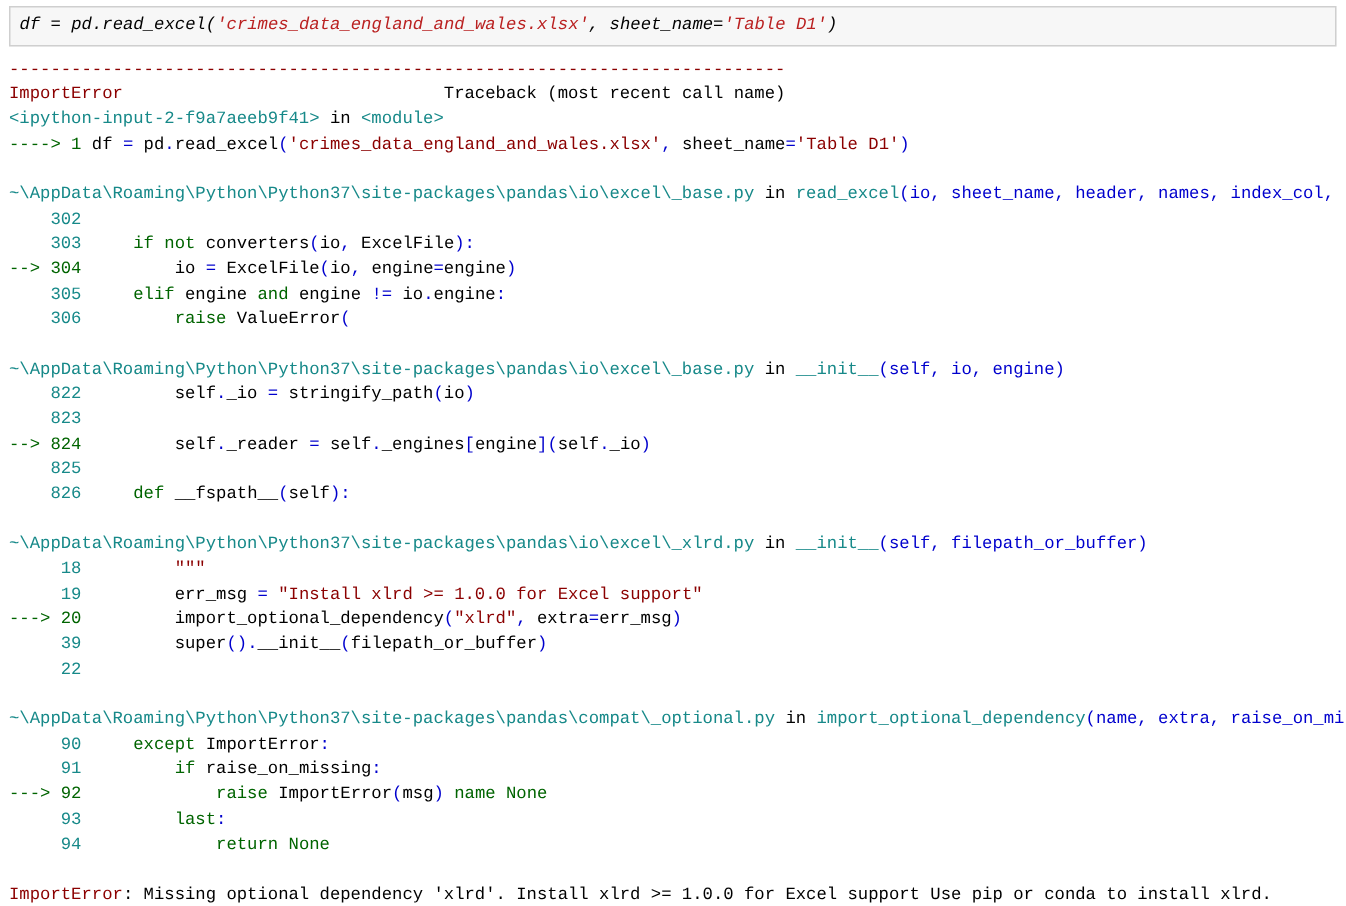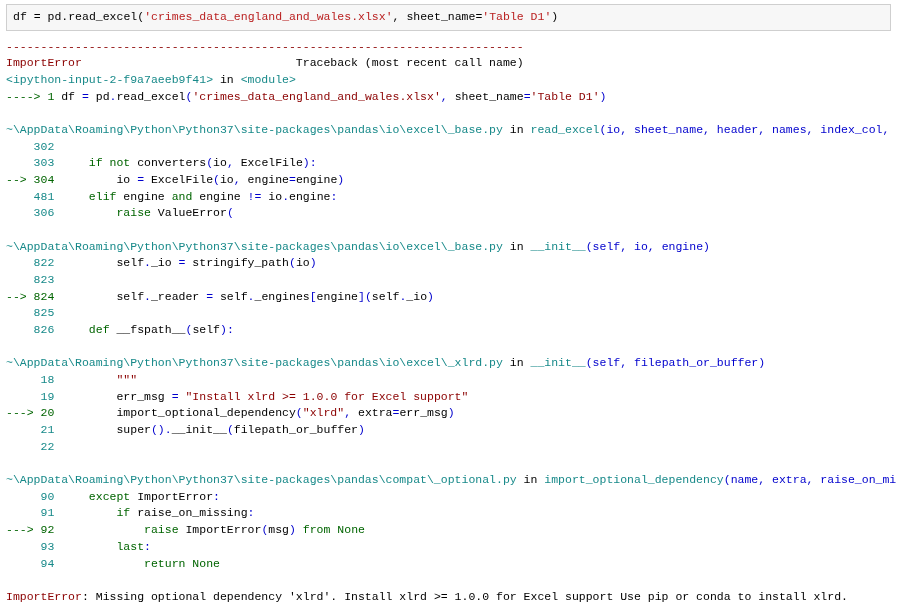--- a/index.html
+++ b/index.html
@@ -13,21 +13,21 @@
     width: 897px;
     box-sizing: border-box;
   }
   .code-cell {
     background: #f7f7f7;
     border: 1px solid #cfcfcf;
     padding: 4px 6px;
     margin-bottom: 8px;
     white-space: pre;
   }
-  .code-cell .cm { color: #000; }
+  .code-cell .cm { color: #000; font-style: italic; }
   .str { color: #ba2121; }
   .output {
     white-space: pre;
     font-family: Consolas, 'Courier New', monospace;
     color: #000;
   }
   .ansi-red { color: #8b0000; }
   .ansi-teal { color: #178989; }
   .ansi-green { color: #006400; }
   .ansi-blue { color: #0000cd; }
@@ -40,37 +40,37 @@
 
 <div class="output"><span class="ansi-red">---------------------------------------------------------------------------</span>
 <span class="ansi-red">ImportError</span><span>                               </span><span>Traceback (most recent call name)</span>
 <span class="ansi-teal">&lt;ipython-input-2-f9a7aeeb9f41&gt;</span><span> in </span><span class="ansi-teal">&lt;module&gt;</span>
 <span class="ansi-green">----&gt; 1</span><span> df </span><span class="ansi-blue">=</span><span> pd</span><span class="ansi-blue">.</span><span>read_excel</span><span class="ansi-blue">(</span><span class="ansi-red">'crimes_data_england_and_wales.xlsx'</span><span class="ansi-blue">,</span><span> sheet_name</span><span class="ansi-blue">=</span><span class="ansi-red">'Table D1'</span><span class="ansi-blue">)</span>
 
 <span class="ansi-teal">~\AppData\Roaming\Python\Python37\site-packages\pandas\io\excel\_base.py</span><span> in </span><span class="ansi-teal">read_excel</span><span class="ansi-blue">(io, sheet_name, header, names, index_col, usecols, squeeze, dtype, engine, converters, true_values, false_values, skiprows, nrows, na_values, keep_default_na, verbose, parse_dates, date_parser, thousands, comment, skipfooter, convert_float, mangle_dupe_cols, **kwds)</span>
 <span class="lineno">    302</span><span> </span>
 <span class="lineno">    303</span><span>     </span><span class="ansi-green">if</span><span> </span><span class="ansi-green">not</span><span> converters</span><span class="ansi-blue">(</span><span>io</span><span class="ansi-blue">,</span><span> ExcelFile</span><span class="ansi-blue">)</span><span class="ansi-blue">:</span>
 <span class="ansi-green">--&gt; 304</span><span>         io </span><span class="ansi-blue">=</span><span> ExcelFile</span><span class="ansi-blue">(</span><span>io</span><span class="ansi-blue">,</span><span> engine</span><span class="ansi-blue">=</span><span>engine</span><span class="ansi-blue">)</span>
-<span class="lineno">    481</span><span>     </span><span class="ansi-green">elif</span><span> engine </span><span class="ansi-green">and</span><span> engine </span><span class="ansi-blue">!=</span><span> io</span><span class="ansi-blue">.</span><span>engine</span><span class="ansi-blue">:</span>
+<span class="lineno">    305</span><span>     </span><span class="ansi-green">elif</span><span> engine </span><span class="ansi-green">and</span><span> engine </span><span class="ansi-blue">!=</span><span> io</span><span class="ansi-blue">.</span><span>engine</span><span class="ansi-blue">:</span>
 <span class="lineno">    306</span><span>         </span><span class="ansi-green">raise</span><span> ValueError</span><span class="ansi-blue">(</span>
 
 <span class="ansi-teal">~\AppData\Roaming\Python\Python37\site-packages\pandas\io\excel\_base.py</span><span> in </span><span class="ansi-teal">__init__</span><span class="ansi-blue">(self, io, engine)</span>
 <span class="lineno">    822</span><span>         self</span><span class="ansi-blue">.</span><span>_io </span><span class="ansi-blue">=</span><span> stringify_path</span><span class="ansi-blue">(</span><span>io</span><span class="ansi-blue">)</span>
 <span class="lineno">    823</span><span> </span>
 <span class="ansi-green">--&gt; 824</span><span>         self</span><span class="ansi-blue">.</span><span>_reader </span><span class="ansi-blue">=</span><span> self</span><span class="ansi-blue">.</span><span>_engines</span><span class="ansi-blue">[</span><span>engine</span><span class="ansi-blue">]</span><span class="ansi-blue">(</span><span>self</span><span class="ansi-blue">.</span><span>_io</span><span class="ansi-blue">)</span>
 <span class="lineno">    825</span><span> </span>
 <span class="lineno">    826</span><span>     </span><span class="ansi-green">def</span><span> __fspath__</span><span class="ansi-blue">(</span><span>self</span><span class="ansi-blue">)</span><span class="ansi-blue">:</span>
 
 <span class="ansi-teal">~\AppData\Roaming\Python\Python37\site-packages\pandas\io\excel\_xlrd.py</span><span> in </span><span class="ansi-teal">__init__</span><span class="ansi-blue">(self, filepath_or_buffer)</span>
 <span class="lineno">     18</span><span class="ansi-red">         """</span>
 <span class="lineno">     19</span><span>         err_msg </span><span class="ansi-blue">=</span><span> </span><span class="ansi-red">"Install xlrd &gt;= 1.0.0 for Excel support"</span>
 <span class="ansi-green">---&gt; 20</span><span>         import_optional_dependency</span><span class="ansi-blue">(</span><span class="ansi-red">"xlrd"</span><span class="ansi-blue">,</span><span> extra</span><span class="ansi-blue">=</span><span>err_msg</span><span class="ansi-blue">)</span>
-<span class="lineno">     21</span><span>         super</span><span class="ansi-blue">(</span><span class="ansi-blue">)</span><span class="ansi-blue">.</span><span>__init__</span><span class="ansi-blue">(</span><span>filepath_or_buffer</span><span class="ansi-blue">)</span>
+<span class="lineno">     39</span><span>         super</span><span class="ansi-blue">(</span><span class="ansi-blue">)</span><span class="ansi-blue">.</span><span>__init__</span><span class="ansi-blue">(</span><span>filepath_or_buffer</span><span class="ansi-blue">)</span>
 <span class="lineno">     22</span><span> </span>
 
 <span class="ansi-teal">~\AppData\Roaming\Python\Python37\site-packages\pandas\compat\_optional.py</span><span> in </span><span class="ansi-teal">import_optional_dependency</span><span class="ansi-blue">(name, extra, raise_on_missing, on_version)</span>
 <span class="lineno">     90</span><span>     </span><span class="ansi-green">except</span><span> ImportError</span><span class="ansi-blue">:</span>
 <span class="lineno">     91</span><span>         </span><span class="ansi-green">if</span><span> raise_on_missing</span><span class="ansi-blue">:</span>
-<span class="ansi-green">---&gt; 92</span><span>             </span><span class="ansi-green">raise</span><span> ImportError</span><span class="ansi-blue">(</span><span>msg</span><span class="ansi-blue">)</span><span> </span><span class="ansi-green">from</span><span> </span><span class="ansi-green">None</span>
+<span class="ansi-green">---&gt; 92</span><span>             </span><span class="ansi-green">raise</span><span> ImportError</span><span class="ansi-blue">(</span><span>msg</span><span class="ansi-blue">)</span><span> </span><span class="ansi-green">name</span><span> </span><span class="ansi-green">None</span>
 <span class="lineno">     93</span><span>         </span><span class="ansi-green">last</span><span class="ansi-blue">:</span>
 <span class="lineno">     94</span><span>             </span><span class="ansi-green">return</span><span> </span><span class="ansi-green">None</span>
 
 <span class="ansi-red">ImportError</span><span>: Missing optional dependency 'xlrd'. Install xlrd &gt;= 1.0.0 for Excel support Use pip or conda to install xlrd.</span></div>
 
 </body></html>

